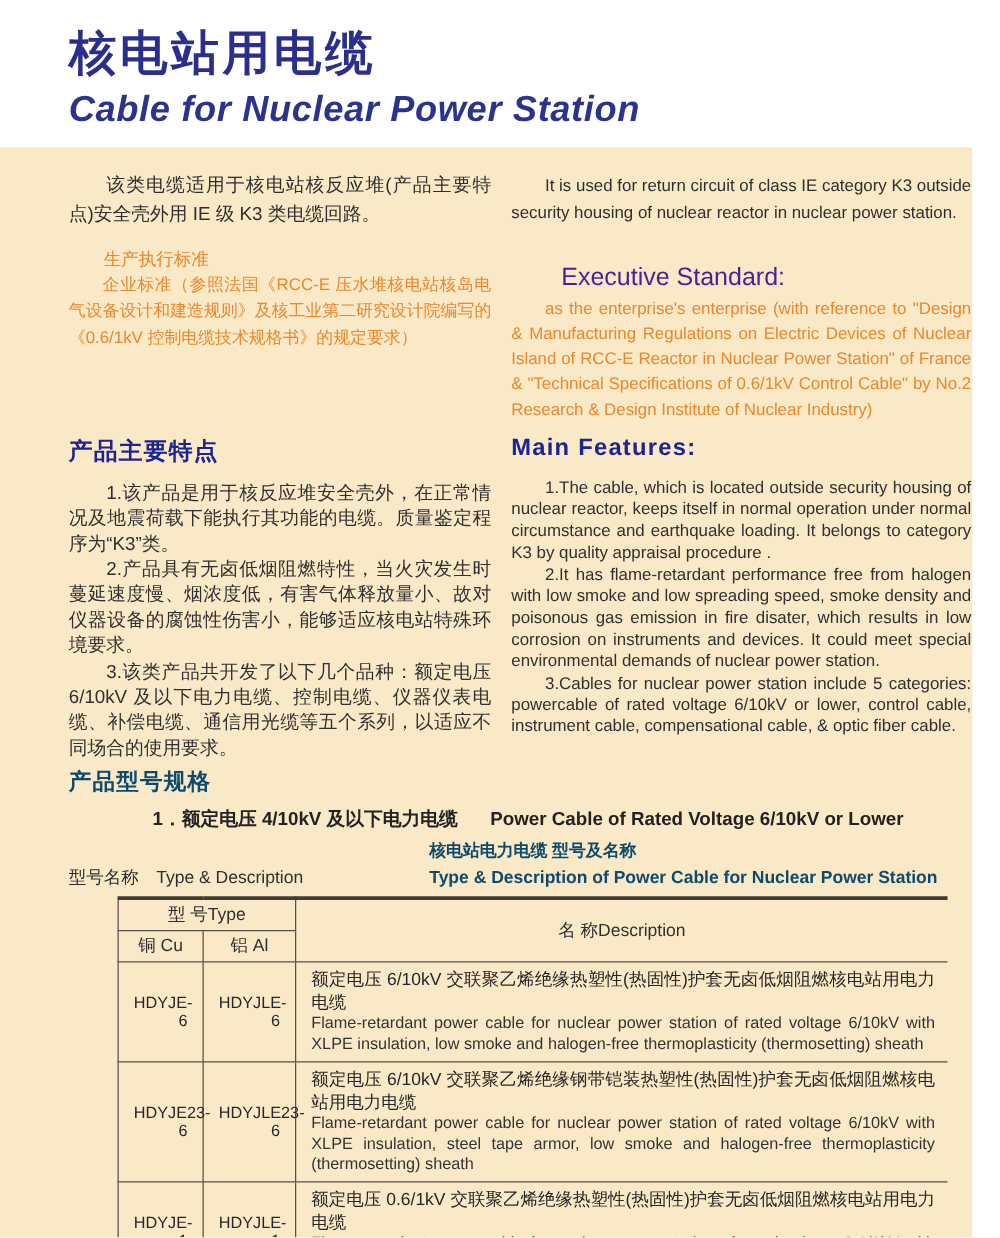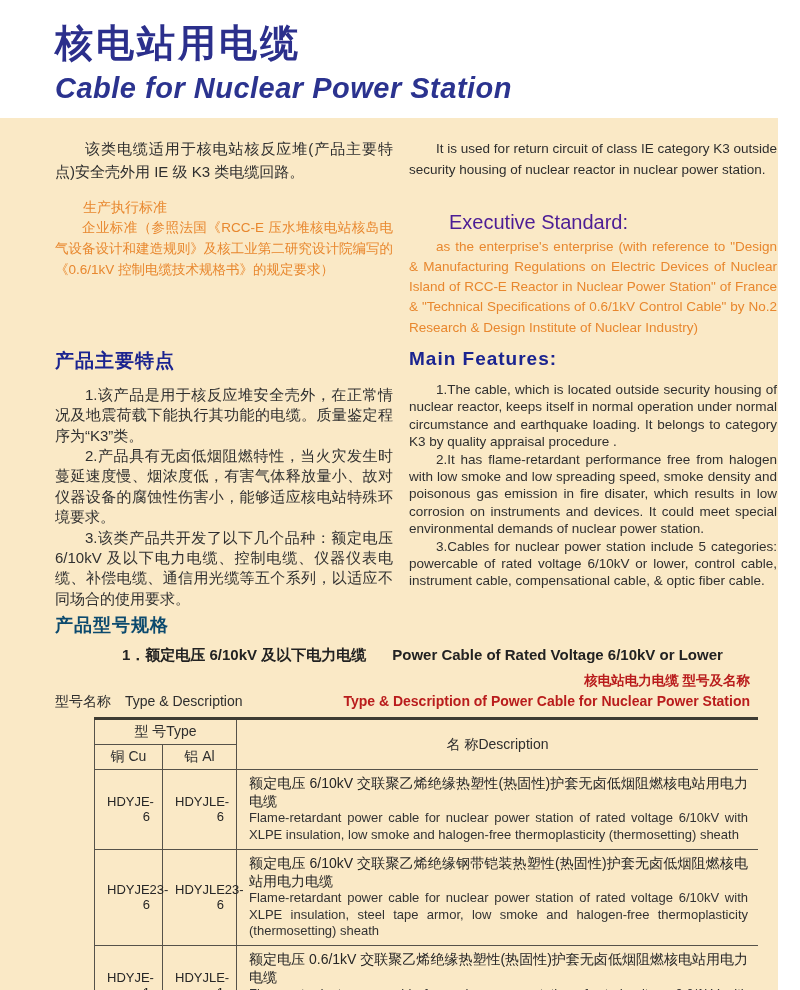--- a/index.html
+++ b/index.html
@@ -68,21 +68,21 @@
   .models-head { margin-left: 55px; font-size: 18px; font-weight: bold; color: #0c4a6e; letter-spacing: 1px; }
   .subtitle { margin: 9px 0 0 122px; font-size: 15px; font-weight: bold; color: #222222; }
   .subtitle .sub-en { margin-left: 26px; }
   .meta {
     display: flex;
     justify-content: space-between;
     align-items: flex-end;
     margin: 6px 28px 0 55px;
   }
   .meta-left { font-size: 14px; color: #2e2e2e; }
-  .meta-right { text-align: right; font-weight: bold; color: #b91c1c; }
+  .meta-right { text-align: left; font-weight: bold; color: #0c4a6e; }
   .meta-right .mr-zh { font-size: 13.5px; line-height: 1.45; }
   .meta-right .mr-en { font-size: 14px; line-height: 1.45; }
   
   table.models-table {
     margin: 6px 0 0 94px;
     width: 664px;
     border-collapse: collapse;
     table-layout: fixed;
     border-top: 3px solid #3e3c33;
     border-bottom: 3px solid #3e3c33;
@@ -147,21 +147,21 @@
         <h3 class="sec-head">Main Features:</h3>
         <p>1.The cable, which is located outside security housing of nuclear reactor, keeps itself in normal operation under normal circumstance and earthquake loading. It belongs to category K3 by quality appraisal procedure .</p>
         <p>2.It has flame-retardant performance free from halogen with low smoke and low spreading speed,  smoke density and poisonous gas emission in fire disater, which results in low corrosion  on instruments and devices. It could meet special environmental demands of nuclear power station.</p>
         <p>3.Cables for nuclear power station include 5 categories: powercable of rated voltage 6/10kV or lower, control cable, instrument cable, compensational cable, &amp; optic fiber cable.</p>
       </div>
     </div>
 
     <div class="models">
       <h3 class="models-head">产品型号规格</h3>
       <p class="subtitle">
-        <span class="sub-zh">1．额定电压 6/10kV 及以下电力电缆</span><span class="sub-en">Power Cable of Rated Voltage 6/10kV or Lower</span>
+        <span class="sub-zh">1．额定电压 4/10kV 及以下电力电缆</span><span class="sub-en">Power Cable of Rated Voltage 6/10kV or Lower</span>
       </p>
       <div class="meta">
         <span class="meta-left">型号名称　Type &amp; Description</span>
         <span class="meta-right">
           <div class="mr-zh">核电站电力电缆 型号及名称</div>
           <div class="mr-en">Type &amp; Description of Power Cable for Nuclear Power Station</div>
         </span>
       </div>
 
       <table class="models-table">

